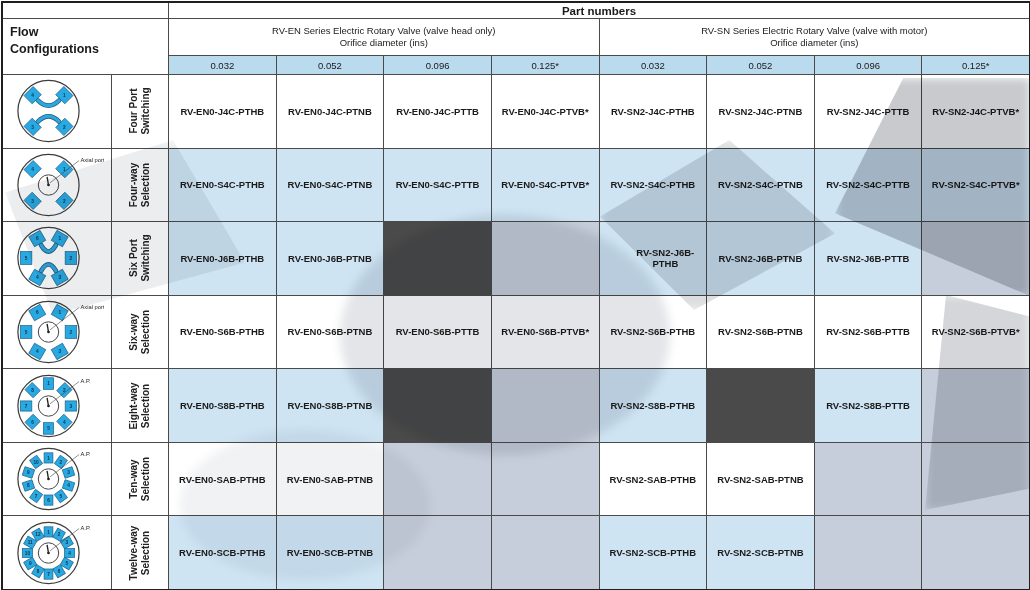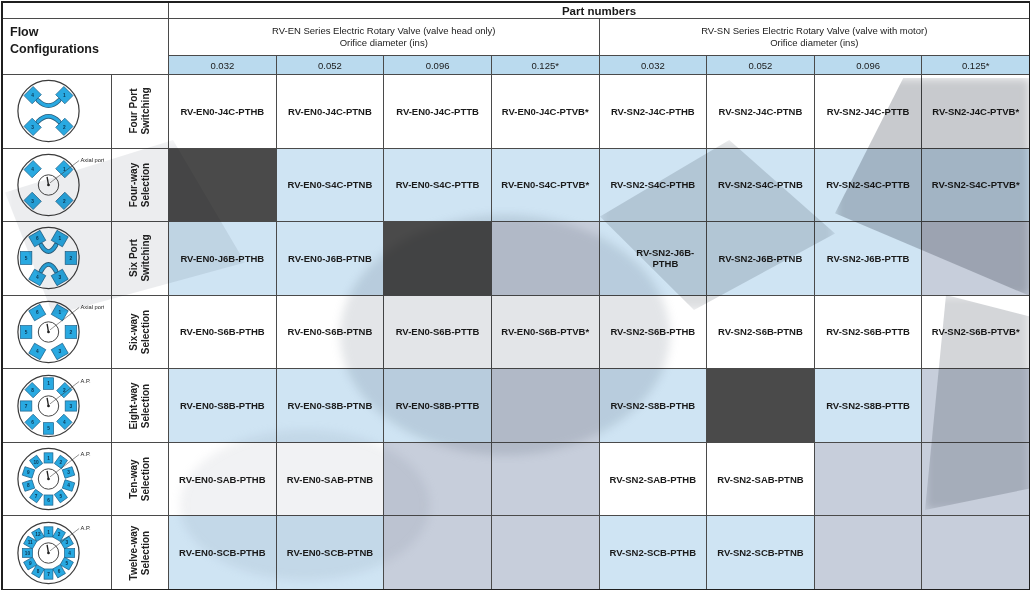--- a/index.html
+++ b/index.html
@@ -142,20 +142,21 @@
           <line x1="57" y1="47" x2="100" y2="14" stroke="#333" stroke-width="0.8"></line>
           <text x="102" y="16" font-size="8.5" fill="#222" font-family="&quot;Liberation Sans&quot;,sans-serif">Axial port</text>
         </svg>
       </div>
       <div class="cell labelcell" style="grid-area: 5 / 2;">
         <div class="vwrap">
           <span>Four-way</span>
           <span>Selection</span>
         </div>
       </div>
+      <div class="cell pn shade-blue" style="grid-area: 5 / 3;">RV-EN0-S4C-PTHB</div>
       <div class="cell pn shade-blue" style="grid-area: 5 / 4;">RV-EN0-S4C-PTNB</div>
       <div class="cell pn shade-blue" style="grid-area: 5 / 5;">RV-EN0-S4C-PTTB</div>
       <div class="cell pn shade-blue" style="grid-area: 5 / 6;">RV-EN0-S4C-PTVB*</div>
       <div class="cell pn shade-blue" style="grid-area: 5 / 7;">RV-SN2-S4C-PTHB</div>
       <div class="cell pn shade-blue" style="grid-area: 5 / 8;">RV-SN2-S4C-PTNB</div>
       <div class="cell pn shade-blue" style="grid-area: 5 / 9;">RV-SN2-S4C-PTTB</div>
       <div class="cell pn shade-blue" style="grid-area: 5 / 10;">RV-SN2-S4C-PTVB*</div>
       <div class="cell iconcell" style="grid-area: 6 / 1;">
         <svg viewBox="0 0 135 100" width="94" height="68">
           <circle cx="55" cy="50" r="45" fill="#ffffff" stroke="#3c3c3c" stroke-width="1.8"></circle>
@@ -293,21 +294,20 @@
         </svg>
       </div>
       <div class="cell labelcell" style="grid-area: 8 / 2;">
         <div class="vwrap">
           <span>Eight-way</span>
           <span>Selection</span>
         </div>
       </div>
       <div class="cell pn shade-blue" style="grid-area: 8 / 3;">RV-EN0-S8B-PTHB</div>
       <div class="cell pn shade-blue" style="grid-area: 8 / 4;">RV-EN0-S8B-PTNB</div>
-      <div class="cell pn shade-blue" style="grid-area: 8 / 5;">RV-EN0-S8B-PTTB</div>
       <div class="cell pn empty-gray" style="grid-area: 8 / 6;"></div>
       <div class="cell pn shade-blue" style="grid-area: 8 / 7;">RV-SN2-S8B-PTHB</div>
       <div class="cell pn shade-blue" style="grid-area: 8 / 9;">RV-SN2-S8B-PTTB</div>
       <div class="cell pn empty-gray" style="grid-area: 8 / 10;"></div>
       <div class="cell iconcell" style="grid-area: 9 / 1;">
         <svg viewBox="0 0 135 100" width="94" height="68">
           <circle cx="55" cy="50" r="45" fill="#ffffff" stroke="#3c3c3c" stroke-width="1.8"></circle>
           <circle cx="55" cy="50" r="15" fill="#ffffff" stroke="#3c3c3c" stroke-width="1.4"></circle>
           <line x1="55" y1="50" x2="52.91622186799684" y2="38.182306963853506" stroke="#222" stroke-width="2"></line>
           <circle cx="55" cy="50" r="2" fill="#222"></circle>

